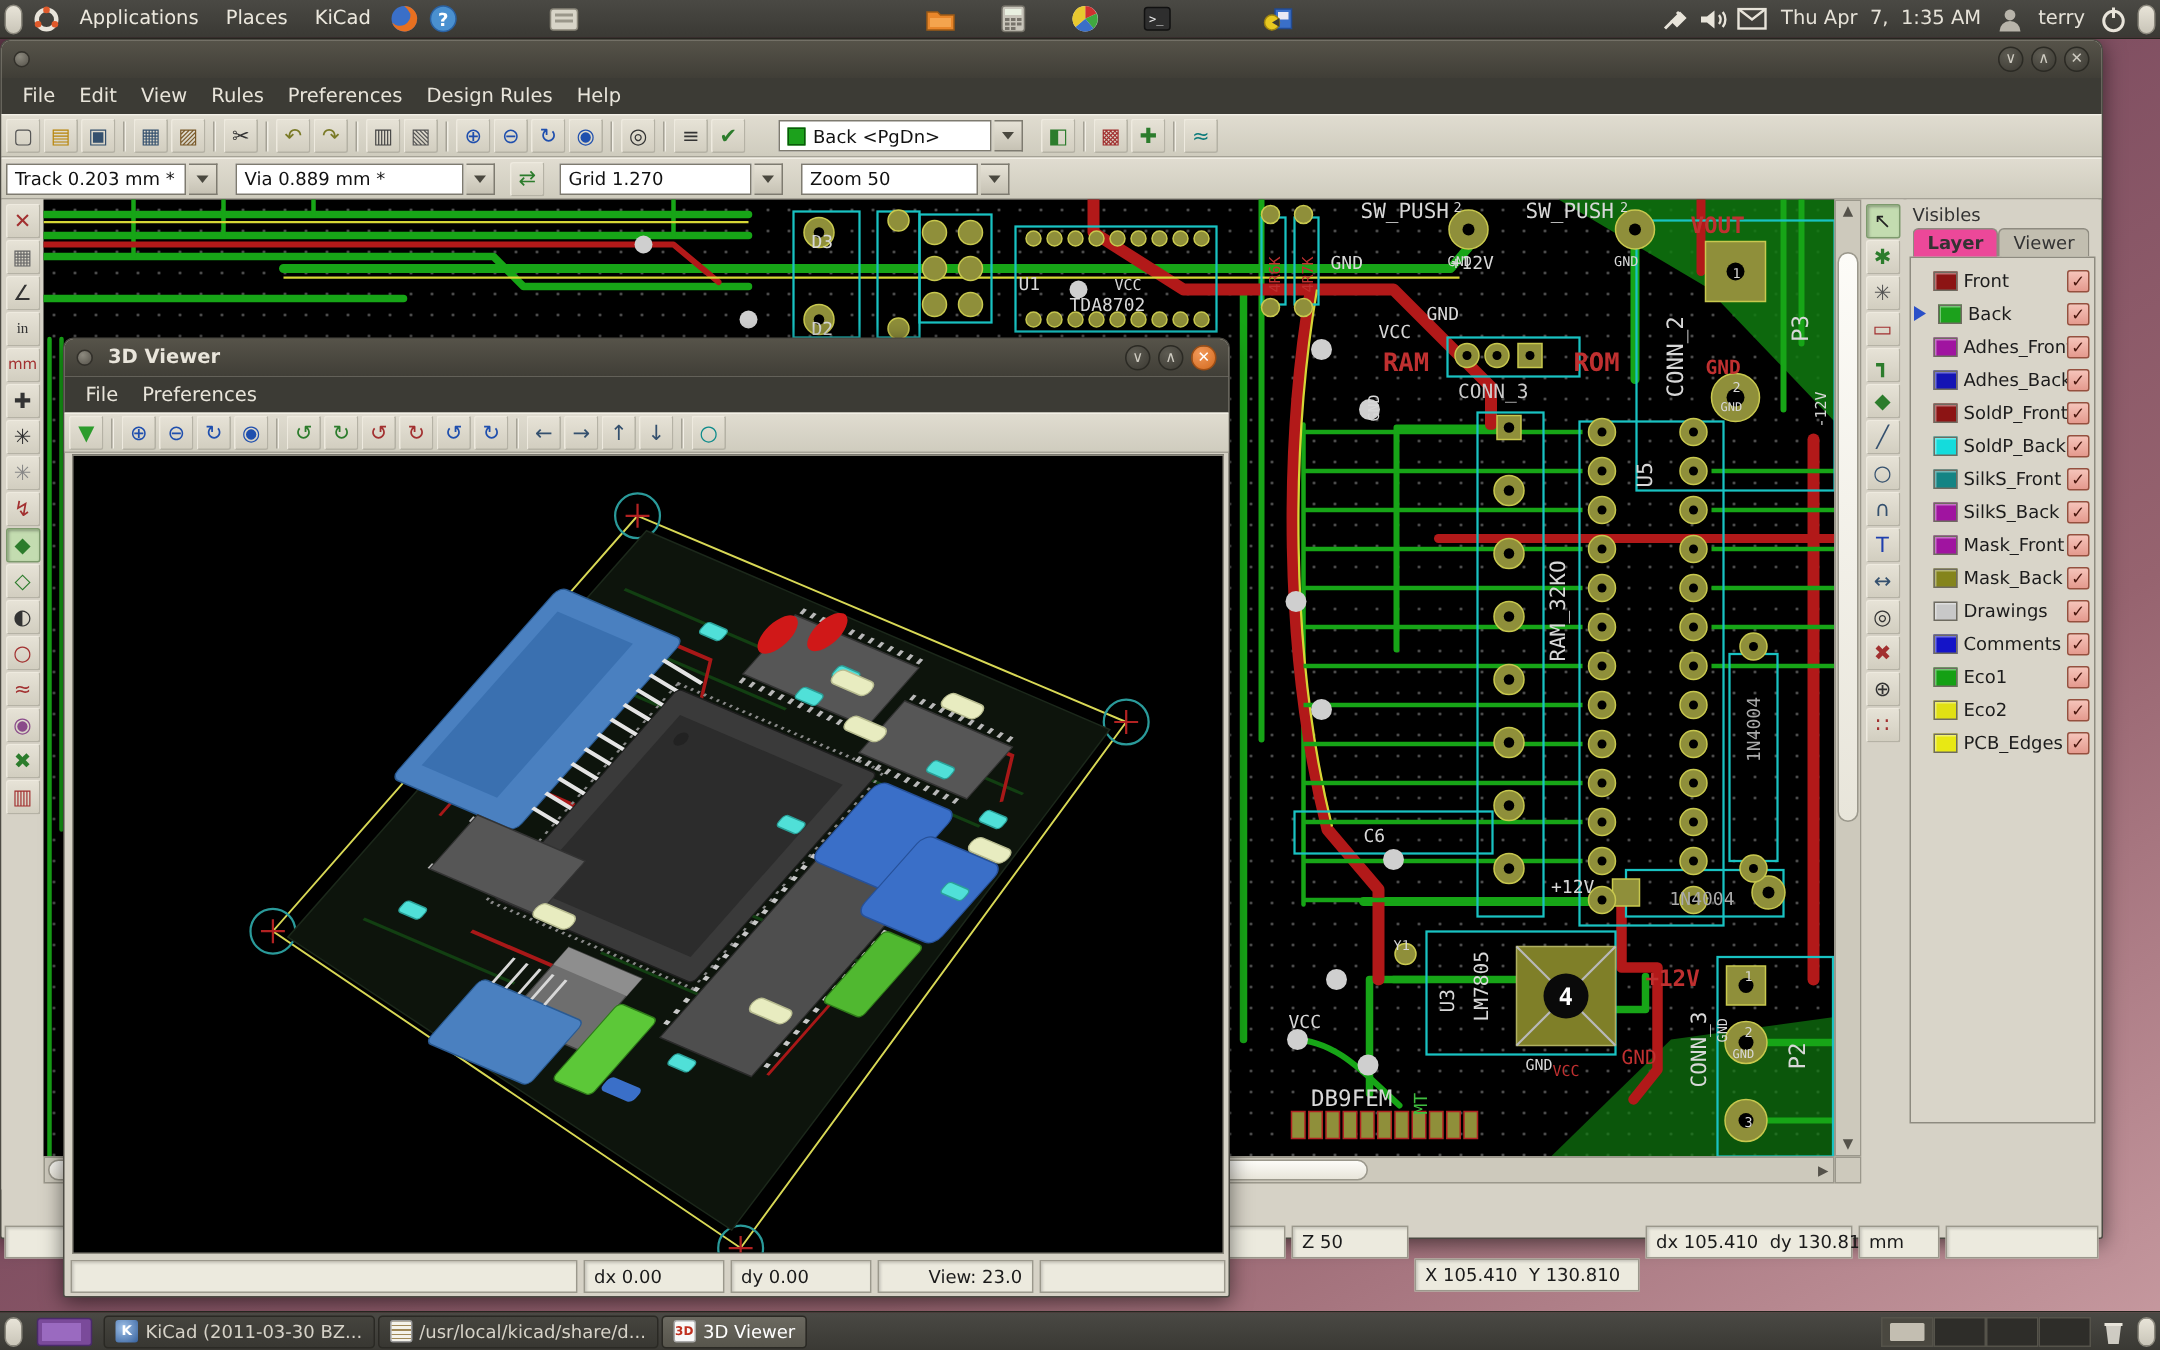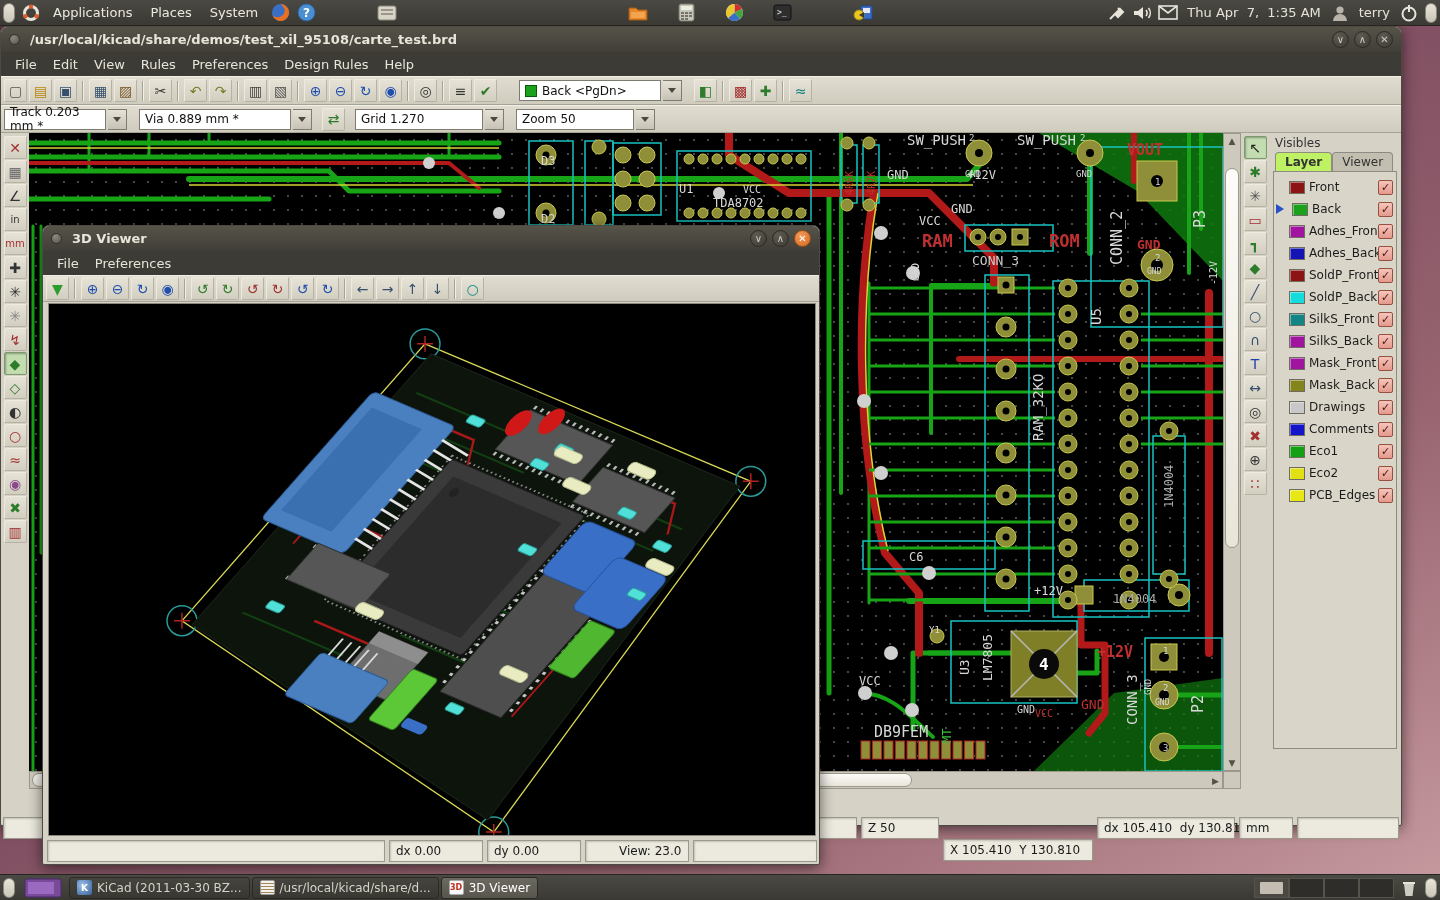--- a/index.html
+++ b/index.html
@@ -53,21 +53,21 @@
   .combobtn::after { content:""; border:4px solid transparent; border-top:5px solid #4a483f; margin-top:4px; }
   .swatch-sm { width:12px; height:12px; background:#1ca11c; border:1px solid #0a5a0a; flex:none; }
   
   .statusbar { position:absolute; display:flex; gap:4px; align-items:center; }
   .sfield { height:22px; background:#eceade; border:1px solid #9b988c; box-shadow:inset 1px 1px 2px rgba(0,0,0,.18); font-size:12px; display:flex; align-items:center; padding:0 6px; white-space:pre; color:#1a1a1a; }
   
   #layers-panel { position:absolute; left:1270px; top:106px; width:128px; height:660px; background:#d6d2c6; }
   .vis-title { font-size:12px; color:#333; padding:3px 4px 2px; }
   .tabs { display:flex; padding-left:4px; }
   .tab { font-size:12px; padding:2px 9px; border:1px solid #8e8b80; border-bottom:none; border-radius:4px 4px 0 0; background:#c2beb0; color:#333; }
-  .tab.active { background:#bef264; font-weight:bold; position:relative; z-index:2; }
+  .tab.active { background:#ec4899; font-weight:bold; position:relative; z-index:2; }
   .layer-box { border:1px solid #8e8b80; background:#d9d5c9; margin:0 2px; height:578px; padding-top:4px; }
   .layer-row { display:flex; align-items:center; height:22px; padding:0 3px 0 2px; }
   .layer-arrow { width:10px; height:10px; flex:none; visibility:hidden; }
   .layer-arrow.show { visibility:visible; width:0; height:0; border:5px solid transparent; border-left:8px solid #2a50c8; }
   .lswatch { width:16px; height:13px; border:1px solid #6e6b60; box-shadow:inset 1px 1px 0 rgba(255,255,255,.4); margin:0 4px 0 3px; flex:none; }
   .layer-label { flex:1; font-size:12px; color:#1c1c1c; overflow:hidden; white-space:nowrap; }
   .layer-check { width:15px; height:15px; flex:none; background:linear-gradient(#f6c4ba,#e49a8e); border:1px solid #96503f; border-radius:2px; color:#47150c; font-size:11px; font-weight:bold; line-height:13px; text-align:center; }
   
   .sbar { position:absolute; background:#cdc9bc; border:1px solid #9b988c; }
   .sthumb { position:absolute; background:linear-gradient(#fdfcf8,#e8e5da); border:1px solid #9b988c; border-radius:8px; }
@@ -82,21 +82,21 @@
   <span class="picon">
     <svg width="18" height="18">
         <circle cx="9" cy="9" r="6.5" fill="none" stroke="#e8e4da" stroke-width="3"></circle>
         <circle cx="9" cy="2.6" r="2.2" fill="#e05a2b"></circle>
         <circle cx="3.4" cy="12.2" r="2.2" fill="#e05a2b"></circle>
         <circle cx="14.6" cy="12.2" r="2.2" fill="#e05a2b"></circle>
       </svg>
   </span>
   <span class="pmenu">Applications</span>
   <span class="pmenu">Places</span>
-  <span class="pmenu">System</span>
+  <span class="pmenu">KiCad</span>
   <span class="picon">
     <svg width="19" height="19">
         <circle cx="9.5" cy="9.5" r="8.5" fill="#3a6fc8"></circle>
         <path d="M9.5 1 a8.5 8.5 0 1 1 -8 11 a7 7 0 0 0 12-6 l-2-3z" fill="#e87020"></path>
       </svg>
   </span>
   <span class="picon">
     <svg width="19" height="19">
         <circle cx="9.5" cy="9.5" r="8.5" fill="#4a90d0" stroke="#2a60a0"></circle>
         <text x="9.5" y="14" text-anchor="middle" font-size="12" font-weight="bold" fill="#fff">?</text>
@@ -195,21 +195,20 @@
         <circle cx="9" cy="10" r="6.5" fill="none" stroke="#e8e4da" stroke-width="2"></circle>
         <line x1="9" y1="1" x2="9" y2="8" stroke="#e8e4da" stroke-width="2"></line>
       </svg>
   </span>
   <span class="pcapsule"></span>
 </div>
 
 <div class="win" id="kicad-window" style="left:0; top:26px; width:1402px; height:800px;">
   <div class="titlebar">
     <span class="windot"></span>
-    <span class="titletext">/usr/local/kicad/share/demos/test_xil_95108/carte_test.brd</span>
     <span class="winbtns">
       <span class="wbtn">∨</span>
       <span class="wbtn">∧</span>
       <span class="wbtn">✕</span>
     </span>
   </div>
   <div class="menubar">
       <span class="menu-item">File</span>
       <span class="menu-item">Edit</span>
       <span class="menu-item">View</span>
@@ -298,21 +297,21 @@
           <span class="tglyph" style="color: rgb(44, 124, 44);">✚</span>
         </button>
         <span class="tsep"></span>
         <button class="tbtn">
           <span class="tglyph" style="color: rgb(10, 122, 122);">≈</span>
         </button>
       </span>
   </div>
 
   <div class="toolbar" style="position:absolute; top:78px; left:0; right:0; height:28px;">
-    <span class="combo" style="width:102px;">
+    <span class="combo" style="width:120px;">
         <span>Track 0.203 mm *</span>
       </span>
     <span class="combobtn"></span>
     <span style="width:8px"></span>
     <span class="combo" style="width:152px;">
         <span>Via 0.889 mm *</span>
       </span>
     <span class="combobtn"></span>
     <span style="width:6px"></span>
     <button class="tbtn">
@@ -334,21 +333,21 @@
       <button class="tbtn">
         <span class="tglyph" style="color: rgb(162, 48, 48);">✕</span>
       </button>
       <button class="tbtn">
         <span class="tglyph" style="color: rgb(102, 102, 102);">▦</span>
       </button>
       <button class="tbtn">
         <span class="tglyph" style="color: rgb(51, 51, 51);">∠</span>
       </button>
       <button class="tbtn">
-        <span class="tglyph" style="color: rgb(51, 51, 51); font-size: 10px;">in</span>
+        <span class="tglyph" style="color: rgb(51, 51, 51); font-size: 10px; font-family: Liberation Serif, serif;">in</span>
       </button>
       <button class="tbtn">
         <span class="tglyph" style="color: rgb(162, 48, 48); font-size: 10px;">mm</span>
       </button>
       <button class="tbtn">
         <span class="tglyph" style="color: rgb(51, 51, 51);">✚</span>
       </button>
       <button class="tbtn">
         <span class="tglyph" style="color: rgb(51, 51, 51);">✳</span>
       </button>

